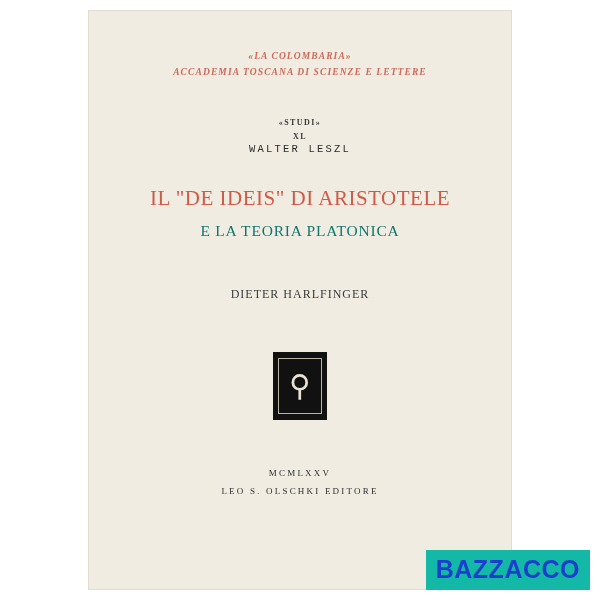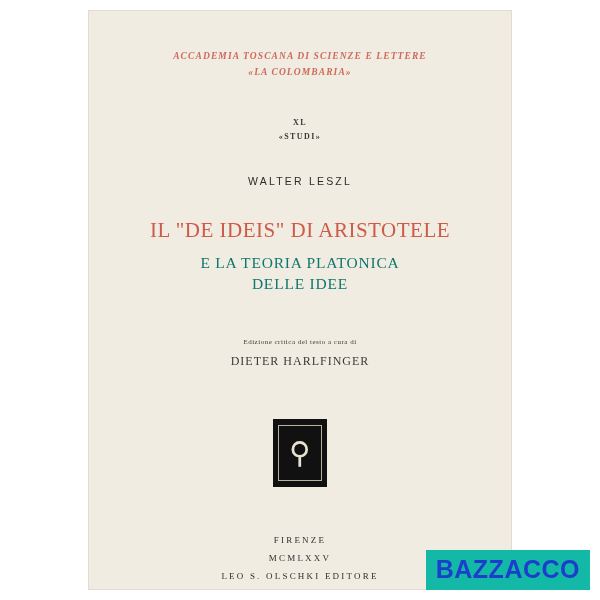--- a/index.html
+++ b/index.html
@@ -52,22 +52,21 @@
   .studi-block {
     margin-top: 36px;
     font-family: "Liberation Serif", serif;
     font-size: 8px;
     letter-spacing: 1.4px;
     font-weight: bold;
     color: #3a3a3a;
     line-height: 1.7;
   }
   .author {
-    margin-top: 32px;
-    font-family: Liberation Sans, sans-serif;
+    font-family: Liberation Mono, monospace;
     font-size: 10.5px;
     letter-spacing: 2.2px;
     color: #2b2b2b;
     text-align: center;
   }
   .title-main {
     margin-top: 30px;
     font-family: "Liberation Serif", serif;
     font-size: 21px;
     letter-spacing: 0.5px;
@@ -147,50 +146,47 @@
 </style>
 </head>
 <body>
 
 <div class="page">
 
   <div class="cover">
     <div class="cover-inner">
 
       <div class="series-line">
+        <div>«LA COLOMBARIA»</div>
         <div>ACCADEMIA TOSCANA DI SCIENZE E LETTERE</div>
-        <div>«LA COLOMBARIA»</div>
       </div>
 
       <div class="studi-block">
+        <div>«STUDI»</div>
         <div>XL</div>
-        <div>«STUDI»</div>
       </div>
 
       <div class="author">WALTER LESZL</div>
 
       <div class="title-main">IL "DE IDEIS" DI ARISTOTELE</div>
 
       <div class="title-sub">
         <span class="l1">E LA TEORIA PLATONICA</span>
-        <span class="l2">DELLE IDEE</span>
       </div>
 
       <div class="editor-note">
-        <div>Edizione critica del testo a cura di</div>
         <div class="editor-name">DIETER HARLFINGER</div>
       </div>
 
       <div class="device">
         <div class="frame"></div>
         <div class="glyph">⚲</div>
       </div>
 
       <div class="imprint">
-        <div>FIRENZE</div>
         <div>MCMLXXV</div>
         <div>LEO S. OLSCHKI EDITORE</div>
       </div>
 
     </div>
   </div>
 
   <div class="watermark">BAZZACCO</div>
 
 </div>

